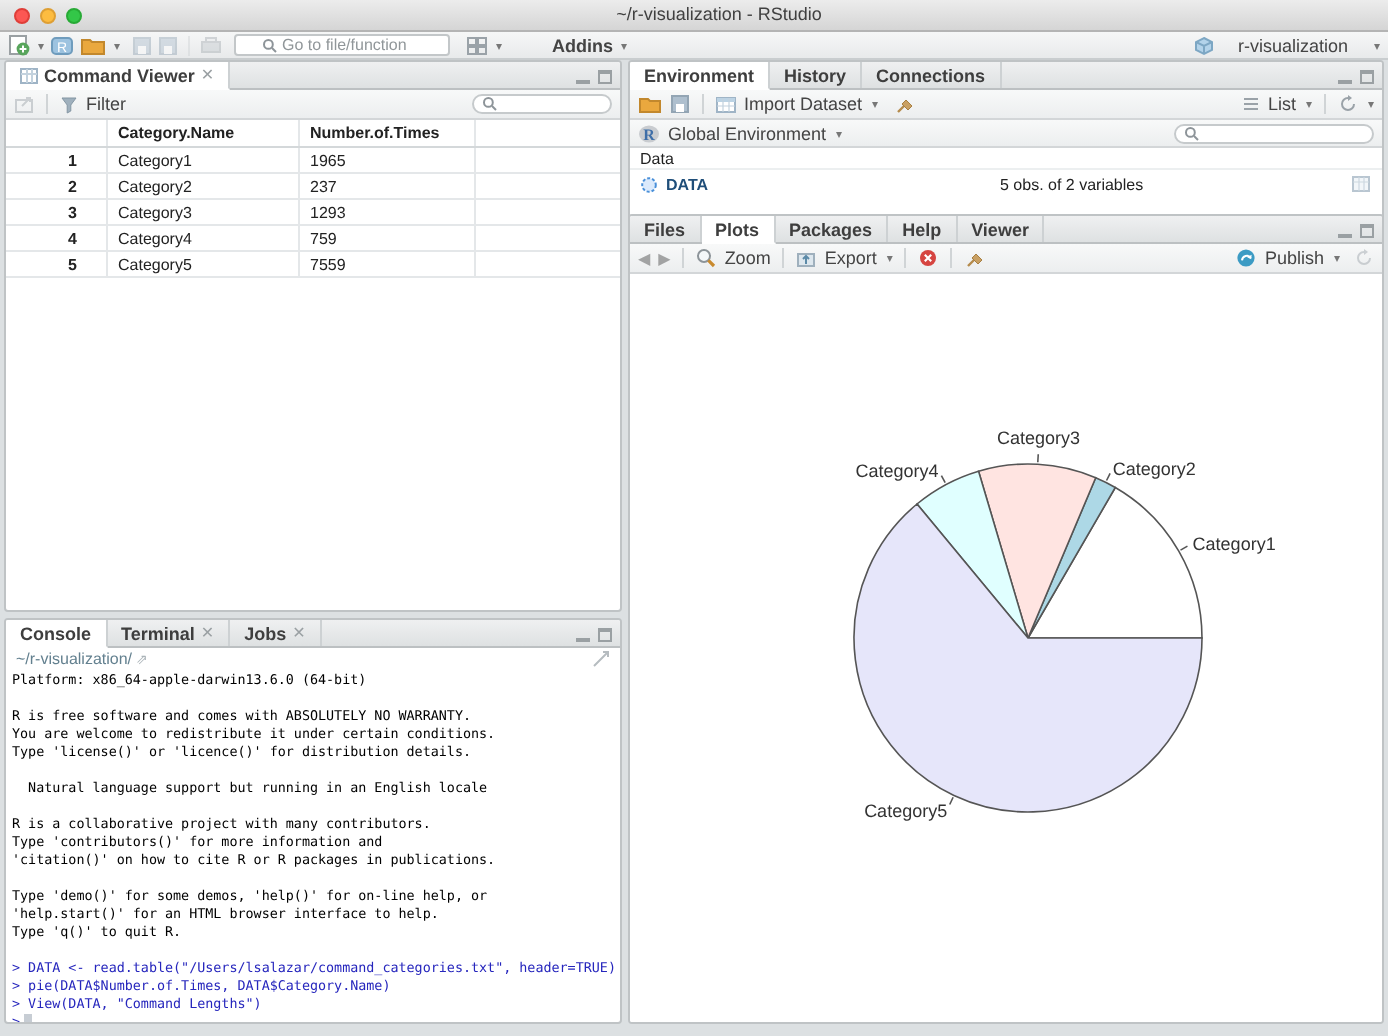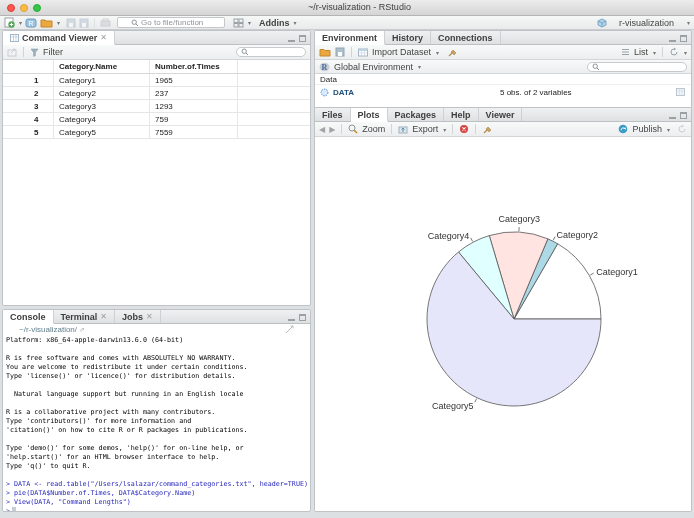--- a/index.html
+++ b/index.html
@@ -47,21 +47,21 @@
   
   .viewer-table{font-size:8px;color:#222;}
   .vrow{display:flex;height:13px;line-height:13px;border-bottom:1px solid #e4e7e9;padding-left:27px;}
   .vrow.header{height:14px;line-height:14px;font-weight:bold;border-bottom:1px solid #d4d8da;}
   .c-num{width:24px;padding-left:4px;border-right:1px solid #e4e7e9;font-weight:bold;}
   .c-name{width:96px;padding-left:5px;border-right:1px solid #e4e7e9;}
   .c-times{width:88px;padding-left:5px;border-right:1px solid #e4e7e9;}
   .status-bar{position:absolute;left:0;right:0;bottom:0;height:13px;background:#f2f3f4;
               border-top:1px solid #d8dbdd;font-size:8px;color:#444;line-height:12px;padding-left:6px;}
   
-  .console-path{height:11px;display:flex;align-items:center;padding:0 16px;font-size:8px;color:#63808f;}
+  .console-path{height:11px;display:flex;align-items:center;padding:0 5px;font-size:8px;color:#63808f;}
   .console-out{padding:1px 3px;font-family:"DejaVu Sans Mono",monospace;font-size:6.7px;
                line-height:9px;color:#000;white-space:pre;overflow:hidden;}
   .cline.in{color:#2626bd;}
   .cursor{display:inline-block;width:4px;height:7px;background:#c7cdd4;margin-left:2px;vertical-align:-1px;}
   
   .env-section{height:11px;line-height:11px;font-size:8px;color:#1f1f1f;padding-left:5px;
                background:#fff;border-bottom:1px solid #eceff0;}
   .env-row{display:flex;align-items:center;height:14px;font-size:8px;color:#222;padding:0 5px;gap:4px;}
   .env-desc{position:absolute;left:185px;}
   .env-grid-btn{position:absolute;right:6px;}
@@ -141,21 +141,21 @@
     <div class="tb-group" style="margin-left:8px;">
       <span class="iconspan">
         <svg width="11" height="10">
             <rect x="1" y="1" width="4" height="3.5" fill="none" stroke="#9aa2a8"></rect>
             <rect x="6" y="1" width="4" height="3.5" fill="none" stroke="#9aa2a8"></rect>
             <rect x="1" y="5.5" width="4" height="3.5" fill="none" stroke="#9aa2a8"></rect>
             <rect x="6" y="5.5" width="4" height="3.5" fill="none" stroke="#9aa2a8"></rect>
           </svg>
       </span>
         <span class="caret">▾</span>
-      <span style="margin-left:5px;font-weight:bold;text-align:right;">Addins</span>
+      <span style="margin-left:22px;font-weight:bold;text-align:right;">Addins</span>
         <span class="caret">▾</span>
     </div>
     <div class="spacer"></div>
     <div class="proj-btn">
       <span class="iconspan">
         <svg width="10" height="10">
             <path d="M5 1 L9 3 L9 7 L5 9 L1 7 L1 3 Z" fill="#b3d3ea" stroke="#7da7c4"></path>
             <path d="M1 3 L5 5 L9 3 M5 5 L5 9" fill="none" stroke="#7da7c4"></path>
           </svg>
       </span>

